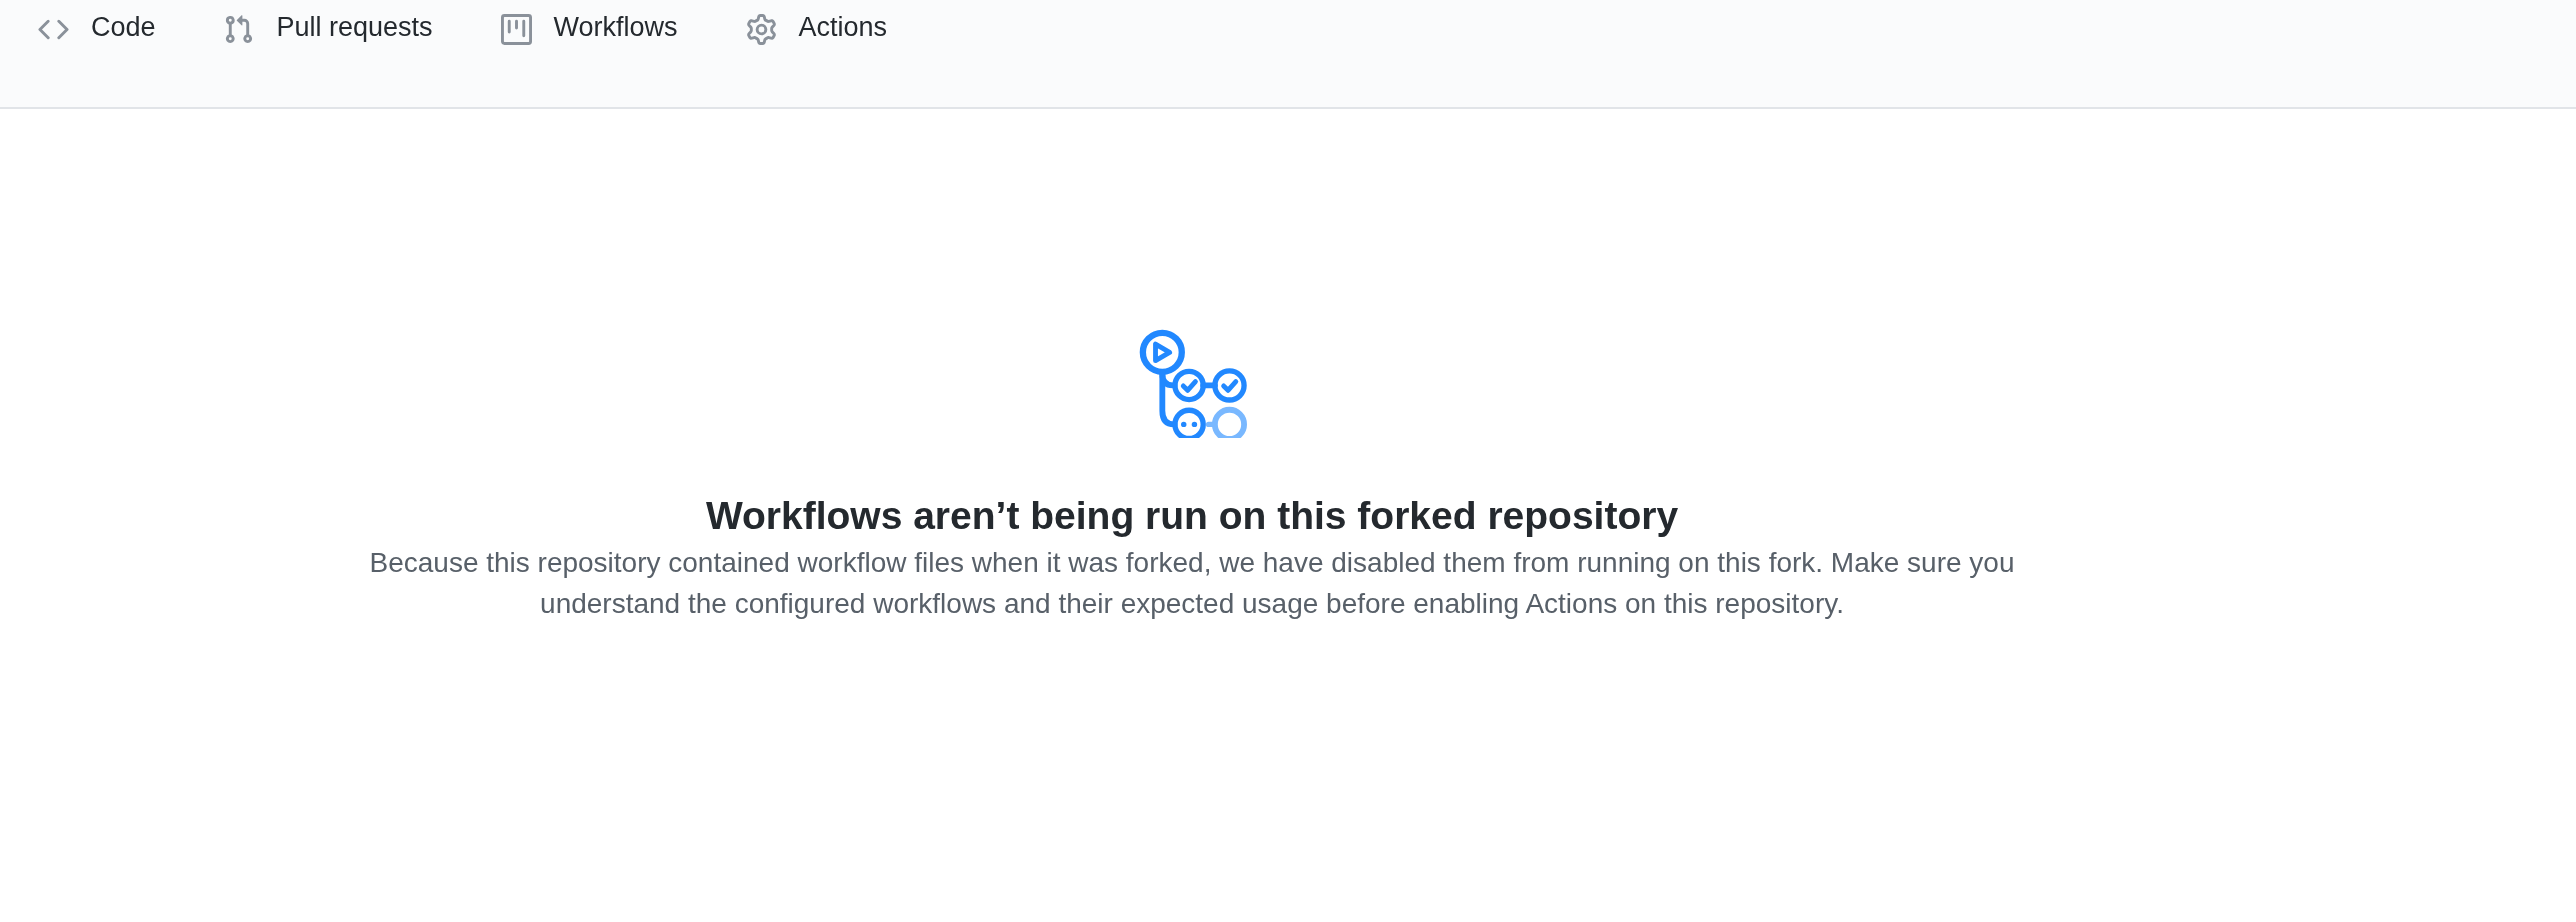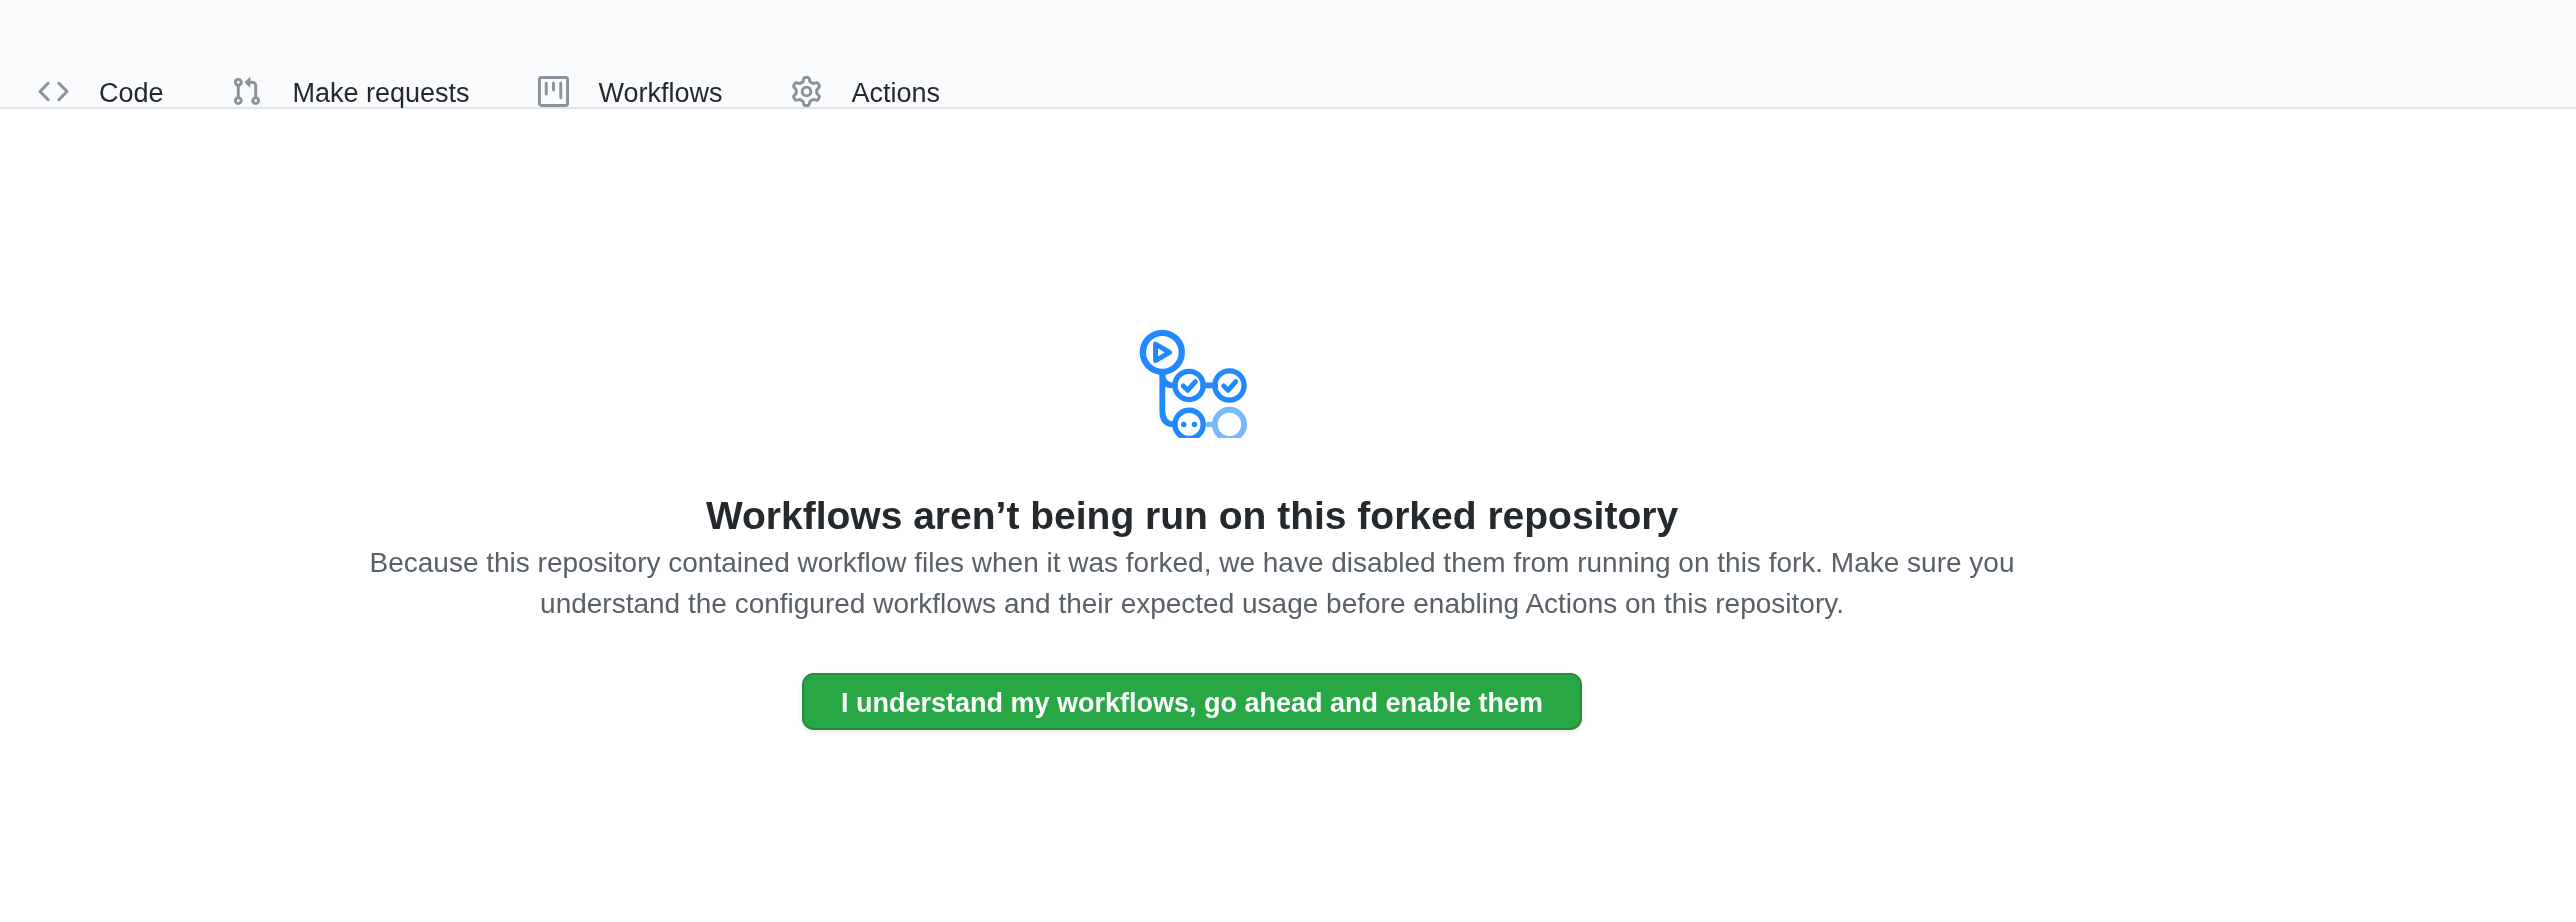--- a/index.html
+++ b/index.html
@@ -21,22 +21,22 @@
     display: flex;
     align-items: stretch;
     height: 107px;
     background: #fafbfc;
     border-bottom: 2px solid #e1e4e8;
     padding-left: 3.9px;
     box-sizing: content-box;
   }
   .tab {
     display: flex;
-    align-items: flex-end;
-    gap: 30px;
+    align-items: flex-start;
+    gap: 22px;
     padding: 13.7px 34px 0 34px;
     font-size: 27px;
     line-height: 1;
     color: #24292e;
     cursor: pointer;
     white-space: nowrap;
   }
   .tab .octicon {
     width: 31px;
     height: 31px;
@@ -111,21 +111,21 @@
     <svg class="octicon" viewBox="0 0 16 16" aria-hidden="true">
       <path d="M4.72 3.22a.75.75 0 0 1 1.06 1.06L2.06 8l3.72 3.72a.75.75 0 1 1-1.06 1.06L.47 8.53a.75.75 0 0 1 0-1.06l4.25-4.25zm6.56 0a.75.75 0 1 0-1.06 1.06L13.94 8l-3.72 3.72a.75.75 0 1 0 1.06 1.06l4.25-4.25a.75.75 0 0 0 0-1.06l-4.25-4.25z"></path>
     </svg>
     <span>Code</span>
   </div>
 
   <div class="tab">
     <svg class="octicon" viewBox="0 0 16 16" aria-hidden="true">
       <path d="M1.5 3.25a2.25 2.25 0 1 1 3 2.122v5.256a2.251 2.251 0 1 1-1.5 0V5.372A2.25 2.25 0 0 1 1.5 3.25zm5.677-.177L9.573.677A.25.25 0 0 1 10 .854V2.5h1A2.5 2.5 0 0 1 13.5 5v5.628a2.251 2.251 0 1 1-1.5 0V5a1 1 0 0 0-1-1h-1v1.646a.25.25 0 0 1-.427.177L7.177 3.427a.25.25 0 0 1 0-.354zM3.75 2.5a.75.75 0 1 0 0 1.5.75.75 0 0 0 0-1.5zm0 9.5a.75.75 0 1 0 0 1.5.75.75 0 0 0 0-1.5zm8.25.75a.75.75 0 1 0 1.5 0 .75.75 0 0 0-1.5 0z"></path>
     </svg>
-    <span>Make requests</span>
+    <span>Pull requests</span>
   </div>
 
 
   <div class="tab">
     <svg class="octicon" viewBox="0 0 16 16" aria-hidden="true">
       <path d="M1.75 0A1.75 1.75 0 0 0 0 1.75v12.5C0 15.216.784 16 1.75 16h12.5A1.75 1.75 0 0 0 16 14.25V1.75A1.75 1.75 0 0 0 14.25 0H1.75zM1.5 1.75a.25.25 0 0 1 .25-.25h12.5a.25.25 0 0 1 .25.25v12.5a.25.25 0 0 1-.25.25H1.75a.25.25 0 0 1-.25-.25V1.75zM11.75 3a.75.75 0 0 0-.75.75v7.5a.75.75 0 0 0 1.5 0v-7.5a.75.75 0 0 0-.75-.75zm-8.25.75a.75.75 0 0 1 1.5 0v5.5a.75.75 0 0 1-1.5 0v-5.5zM8 3a.75.75 0 0 0-.75.75v3.5a.75.75 0 0 0 1.5 0v-3.5A.75.75 0 0 0 8 3z"></path>
     </svg>
     <span>Workflows</span>
   </div>
 
@@ -163,19 +163,16 @@
     <g fill="none" stroke="#79b8ff" stroke-width="6" stroke-linecap="round">
       <path d="M72.5 98 H77.5" stroke-width="5.5"></path>
       <circle cx="94" cy="98" r="15"></circle>
     </g>
   </svg>
 
   <h2 class="headline">Workflows aren’t being run on this forked repository</h2>
 
   <p class="description">Because this repository contained workflow files when it was forked, we have disabled them from running on this fork. Make sure you understand the configured workflows and their expected usage before enabling Actions on this repository.</p>
 
-  <div>
-    <button class="enable-btn" type="button">I understand my workflows, go ahead and enable them</button>
-  </div>
 
 
 </main>
 
 
 </body></html>

